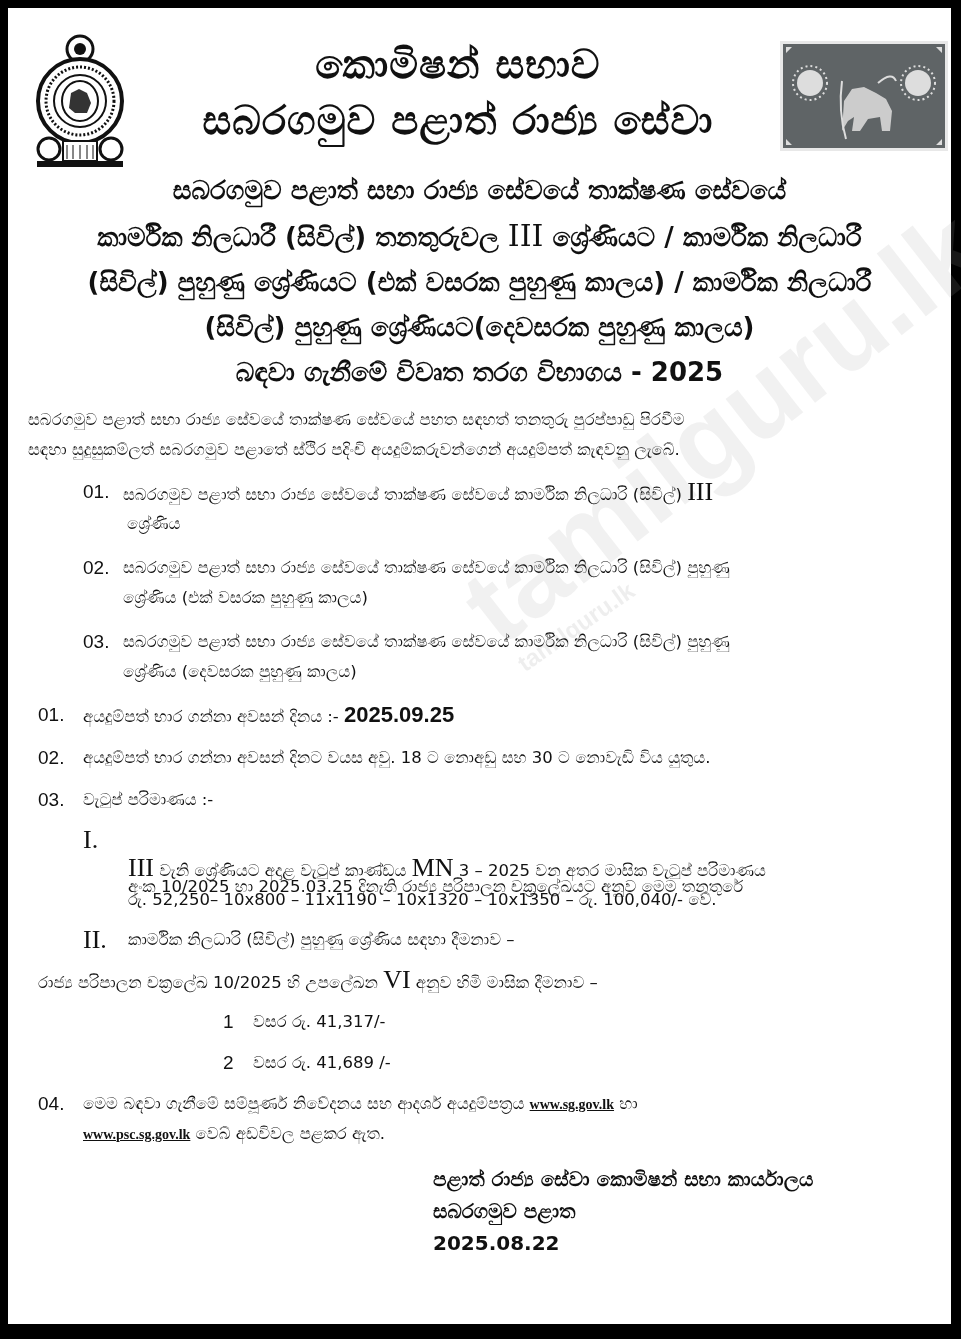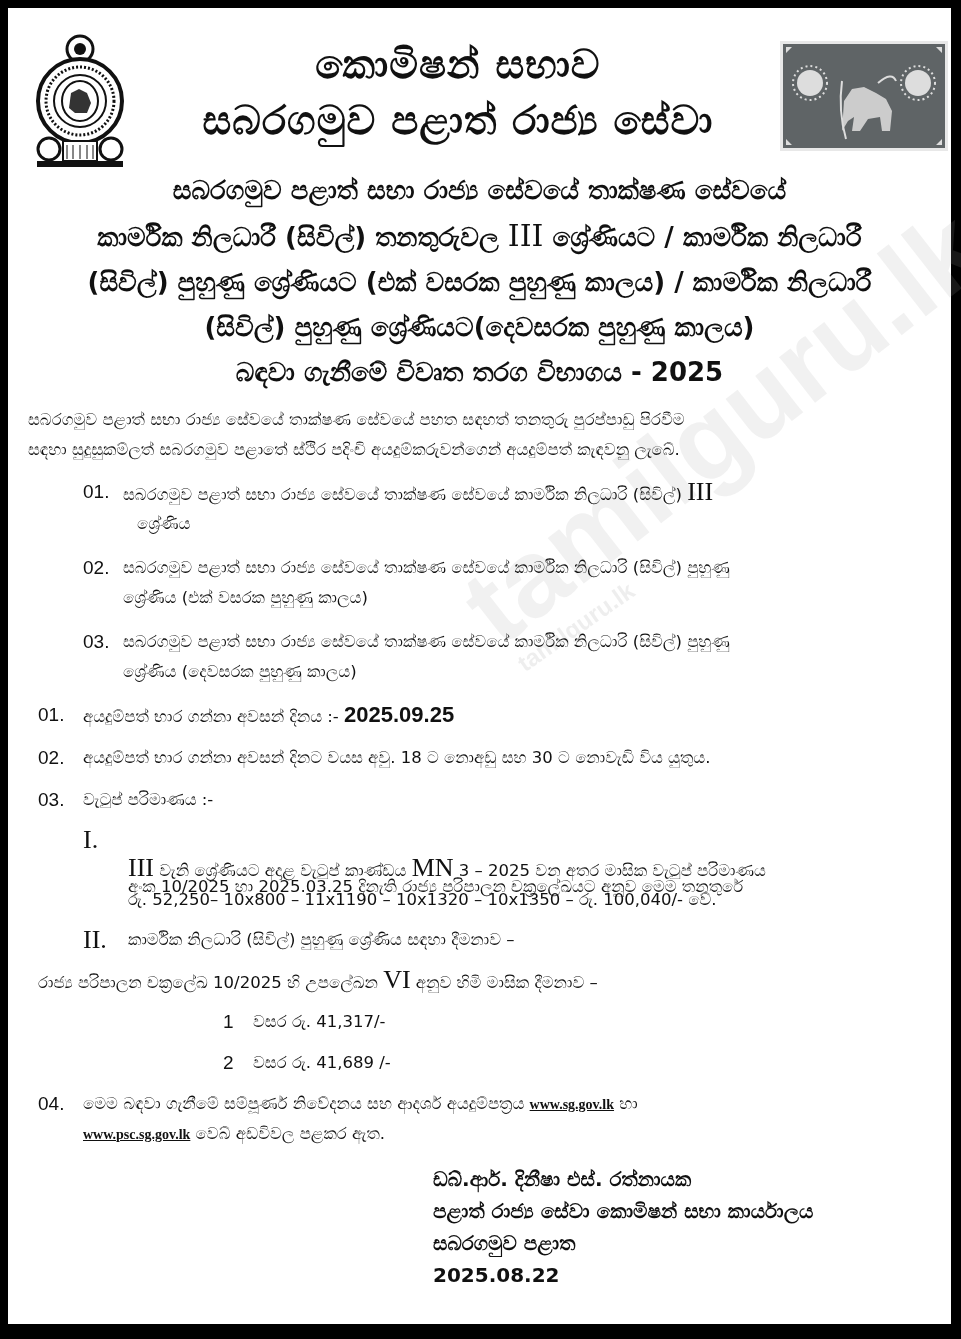--- a/index.html
+++ b/index.html
@@ -96,21 +96,21 @@
   <div class="watermark">tamilguru.lk</div>
   <div class="watermark-small">tamilguru.lk</div>
 
   <div class="body" style="top:397px;">
     <div class="p-row" style="top:0;">සබරගමුව පළාත් සභා රාජ්‍ය සේවයේ තාක්ෂණ සේවයේ පහත සඳහත් තනතුරු පුරප්පාඩු පිරවීම</div>
     <div class="p-row" style="top:30px;">සඳහා සුදුසුකම්ලත් සබරගමුව පළාතේ ස්ථිර පදිංචි අයදුම්කරුවන්ගෙන් අයදුම්පත් කැඳවනු ලැබේ.</div>
 
     <div class="p-row" style="top:72px;">
       <span class="num" style="left:55px;">01.</span>
       <span class="txt" style="left:95px;"><span>සබරගමුව පළාත් සභා රාජ්‍ය සේවයේ තාක්ෂණ සේවයේ කාර්මික නිලධාරි (සිවිල්)</span> <span class="roman">III</span></span>
-      <span class="txt" style="left:109px; top:32px;">ශ්‍රේණිය</span>
+      <span class="txt" style="left:99px; top:32px;">ශ්‍රේණිය</span>
     </div>
     <div class="p-row" style="top:148px;">
       <span class="num" style="left:55px;">02.</span>
       <span class="txt" style="left:95px;">සබරගමුව පළාත් සභා රාජ්‍ය සේවයේ තාක්ෂණ සේවයේ කාර්මික නිලධාරි (සිවිල්) පුහුණු</span>
       <span class="txt" style="left:95px; top:30px;">ශ්‍රේණිය (එක් වසරක පුහුණු කාලය)</span>
     </div>
     <div class="p-row" style="top:222px;">
       <span class="num" style="left:55px;">03.</span>
       <span class="txt" style="left:95px;">සබරගමුව පළාත් සභා රාජ්‍ය සේවයේ තාක්ෂණ සේවයේ කාර්මික නිලධාරි (සිවිල්) පුහුණු</span>
       <span class="txt" style="left:95px; top:30px;">ශ්‍රේණිය (දෙවසරක පුහුණු කාලය)</span>
@@ -156,18 +156,17 @@
     </div>
 
     <div class="p-row" style="top:684px;">
       <span class="num" style="left:10px;">04.</span>
       <span class="txt" style="left:55px;"><span>මෙම බඳවා ගැනීමේ සම්පූර්ණ නිවේදනය සහ ආදර්ශ අයදුම්පත්‍රය </span><span class="link">www.sg.gov.lk</span><span> හා</span></span>
       <span class="txt" style="left:55px; top:30px;"><span class="link">www.psc.sg.gov.lk</span><span> වෙබ් අඩවිවල පළකර ඇත.</span></span>
     </div>
   </div>
 
   <div class="sig">
-    <div>ඩබ්.ආර්. දිනීෂා එස්. රත්නායක</div>
     <div>පළාත් රාජ්‍ය සේවා කොමිෂන් සභා කාර්යාලය</div>
     <div>සබරගමුව පළාත</div>
     <div>2025.08.22</div>
   </div>
 </div>
 
 </body></html>

